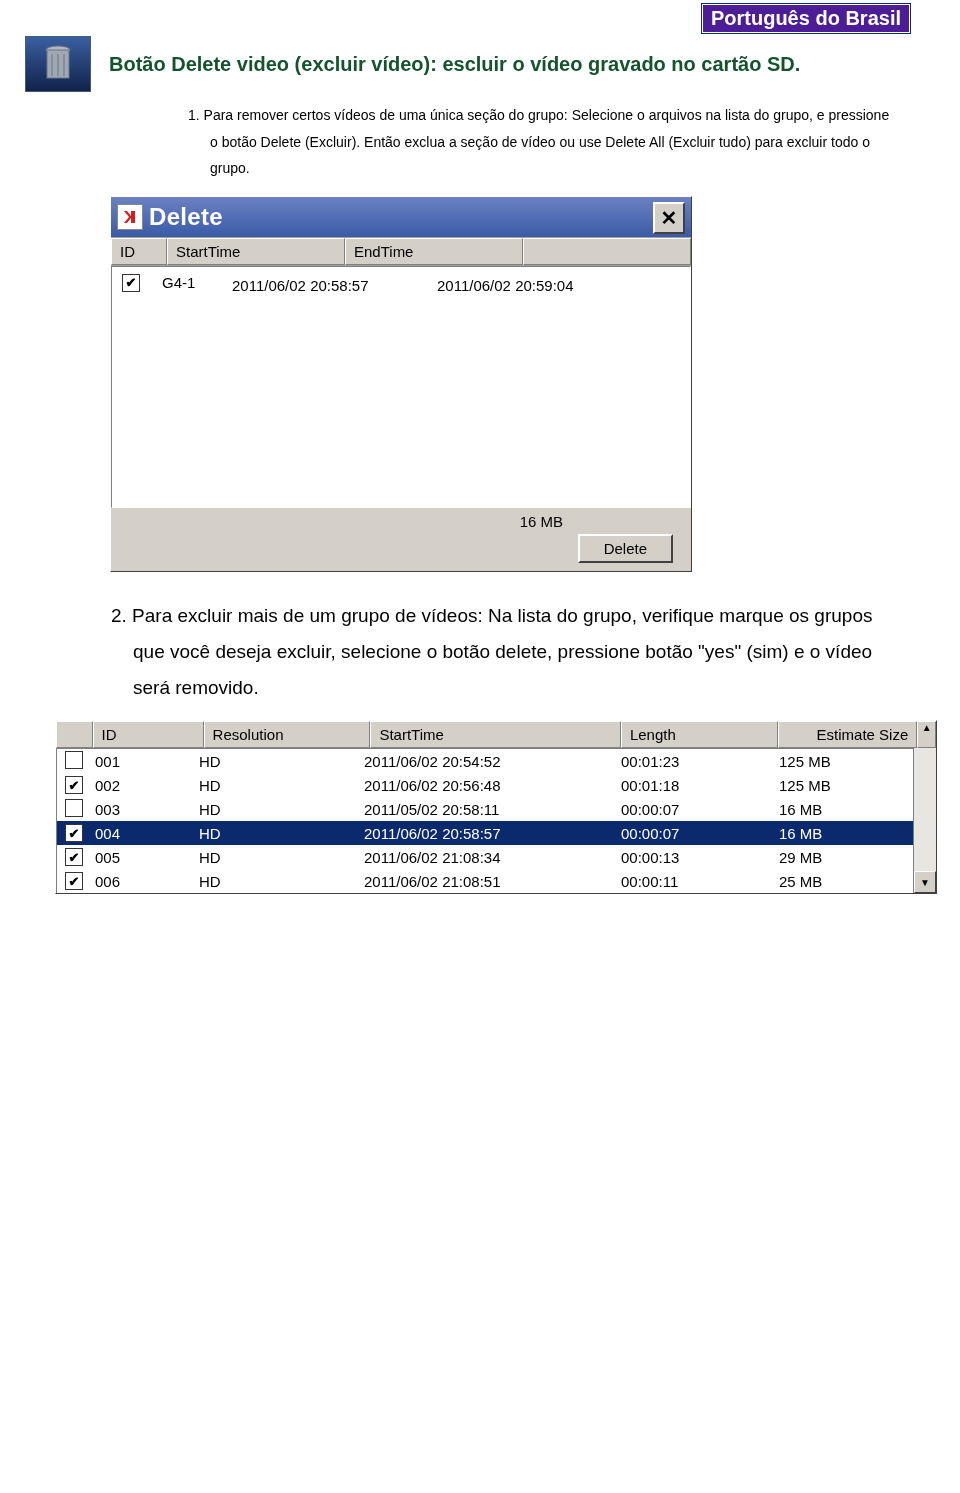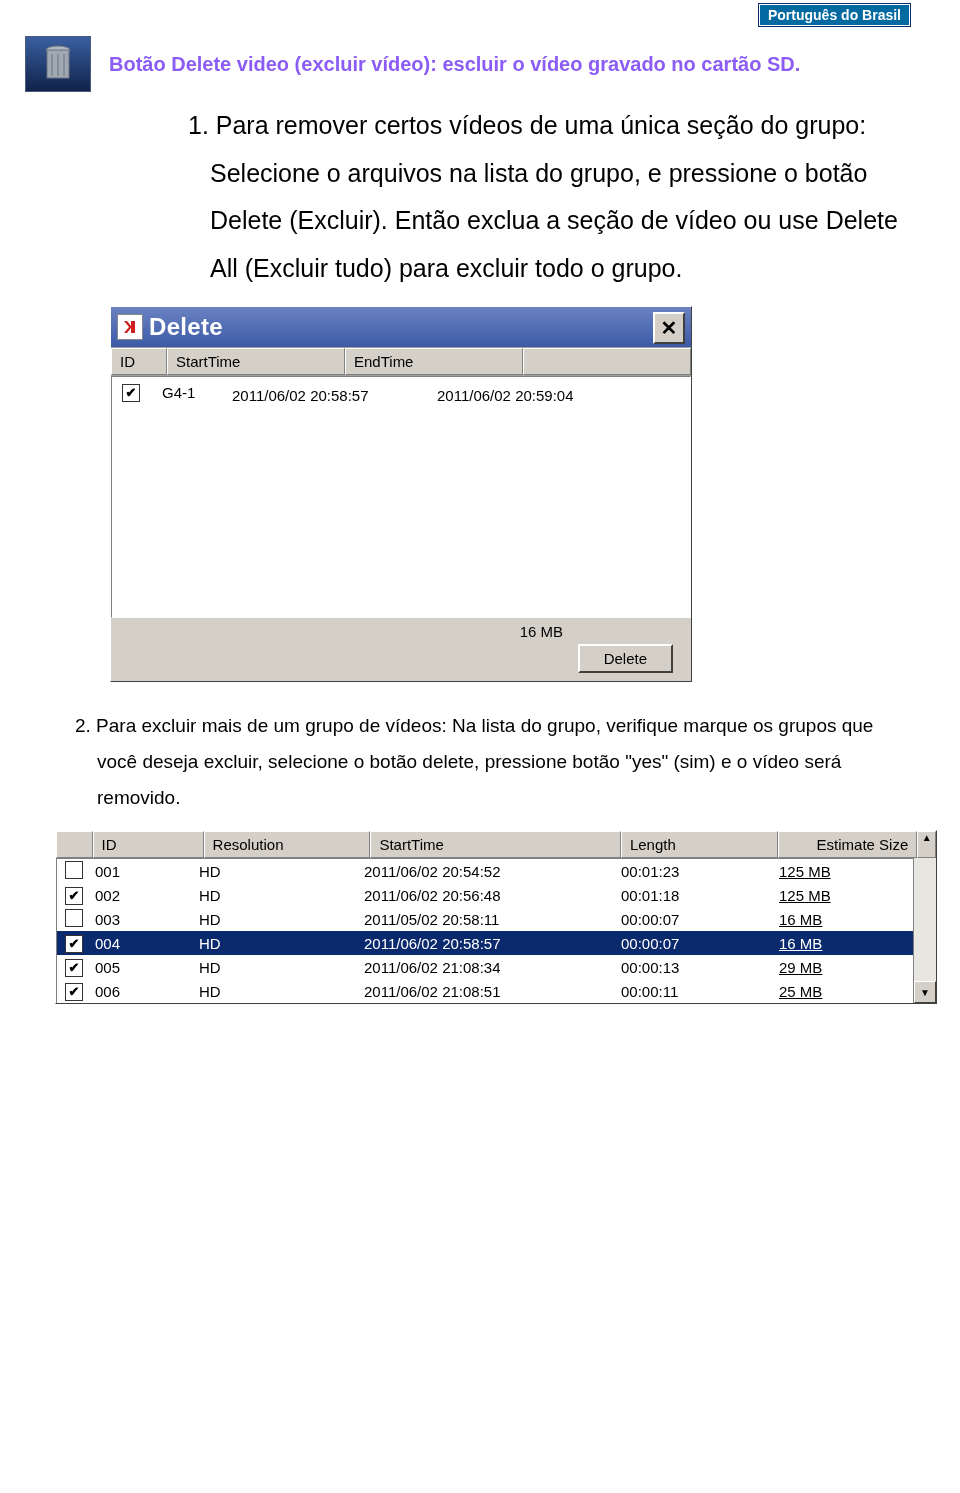--- a/index.html
+++ b/index.html
@@ -13,24 +13,24 @@
   .page {
     width: 960px;
     min-height: 1493px;
     position: relative;
     padding-bottom: 60px;
   }
   .lang-badge {
     position: absolute;
     top: 4px;
     right: 50px;
-    background: #0369a1;
+    background: #4c1d95;
     color: #fff;
     font-weight: bold;
-    font-size: 14px;
+    font-size: 20px;
     padding: 2px 8px;
     border: 1px solid #fff;
     box-shadow: 0 0 0 1px #0a2a6d;
   }
   .intro-row {
     display: flex;
     align-items: center;
     padding: 36px 50px 0 25px;
   }
   .trash-icon {
@@ -41,25 +41,25 @@
     display: flex;
     align-items: center;
     justify-content: center;
     margin-right: 18px;
     flex-shrink: 0;
   }
   .trash-icon svg { display: block; }
   .heading {
     font-weight: bold;
     font-size: 20px;
-    color: #8b5cf6;
+    color: #14532d;
   }
   .body-block {
     padding: 10px 60px 0 110px;
-    font-size: 25px;
+    font-size: 14px;
     line-height: 1.9;
     color: #000;
   }
   .body-start {
     padding-left: 100px;
     text-indent: -22px;
   }
 
   
   .dialog {
@@ -197,21 +197,21 @@
     border-top: 2px solid #fff;
     border-left: 2px solid #fff;
     border-right: 2px solid #404040;
     border-bottom: 2px solid #404040;
     padding: 4px 24px;
     font-size: 15px;
   }
 
   
   .body-block2 {
-    padding: 26px 60px 0 75px;
+    padding: 26px 60px 0 111px;
     font-size: 19px;
     line-height: 1.9;
     color: #000;
   }
   .body2-start {
     text-indent: -22px;
     padding-left: 22px;
   }
 
   
@@ -262,21 +262,21 @@
   }
   .wrow.sel {
     background: #0a2a6d;
     color: #fff;
   }
   .wc-cb { width: 30px; padding-left: 8px; }
   .wc-id { width: 104px; }
   .wc-res { width: 165px; }
   .wc-st { width: 257px; }
   .wc-len { width: 158px; }
-  .wc-es { flex: 1; text-decoration: underline; }
+  .wc-es { flex: 1; }
   .wide-scroll {
     width: 22px;
     background: #d4d0c8;
     display: flex;
     flex-direction: column;
     justify-content: space-between;
     border-left: 1px solid #808080;
   }
   .scroll-btn {
     height: 20px;

